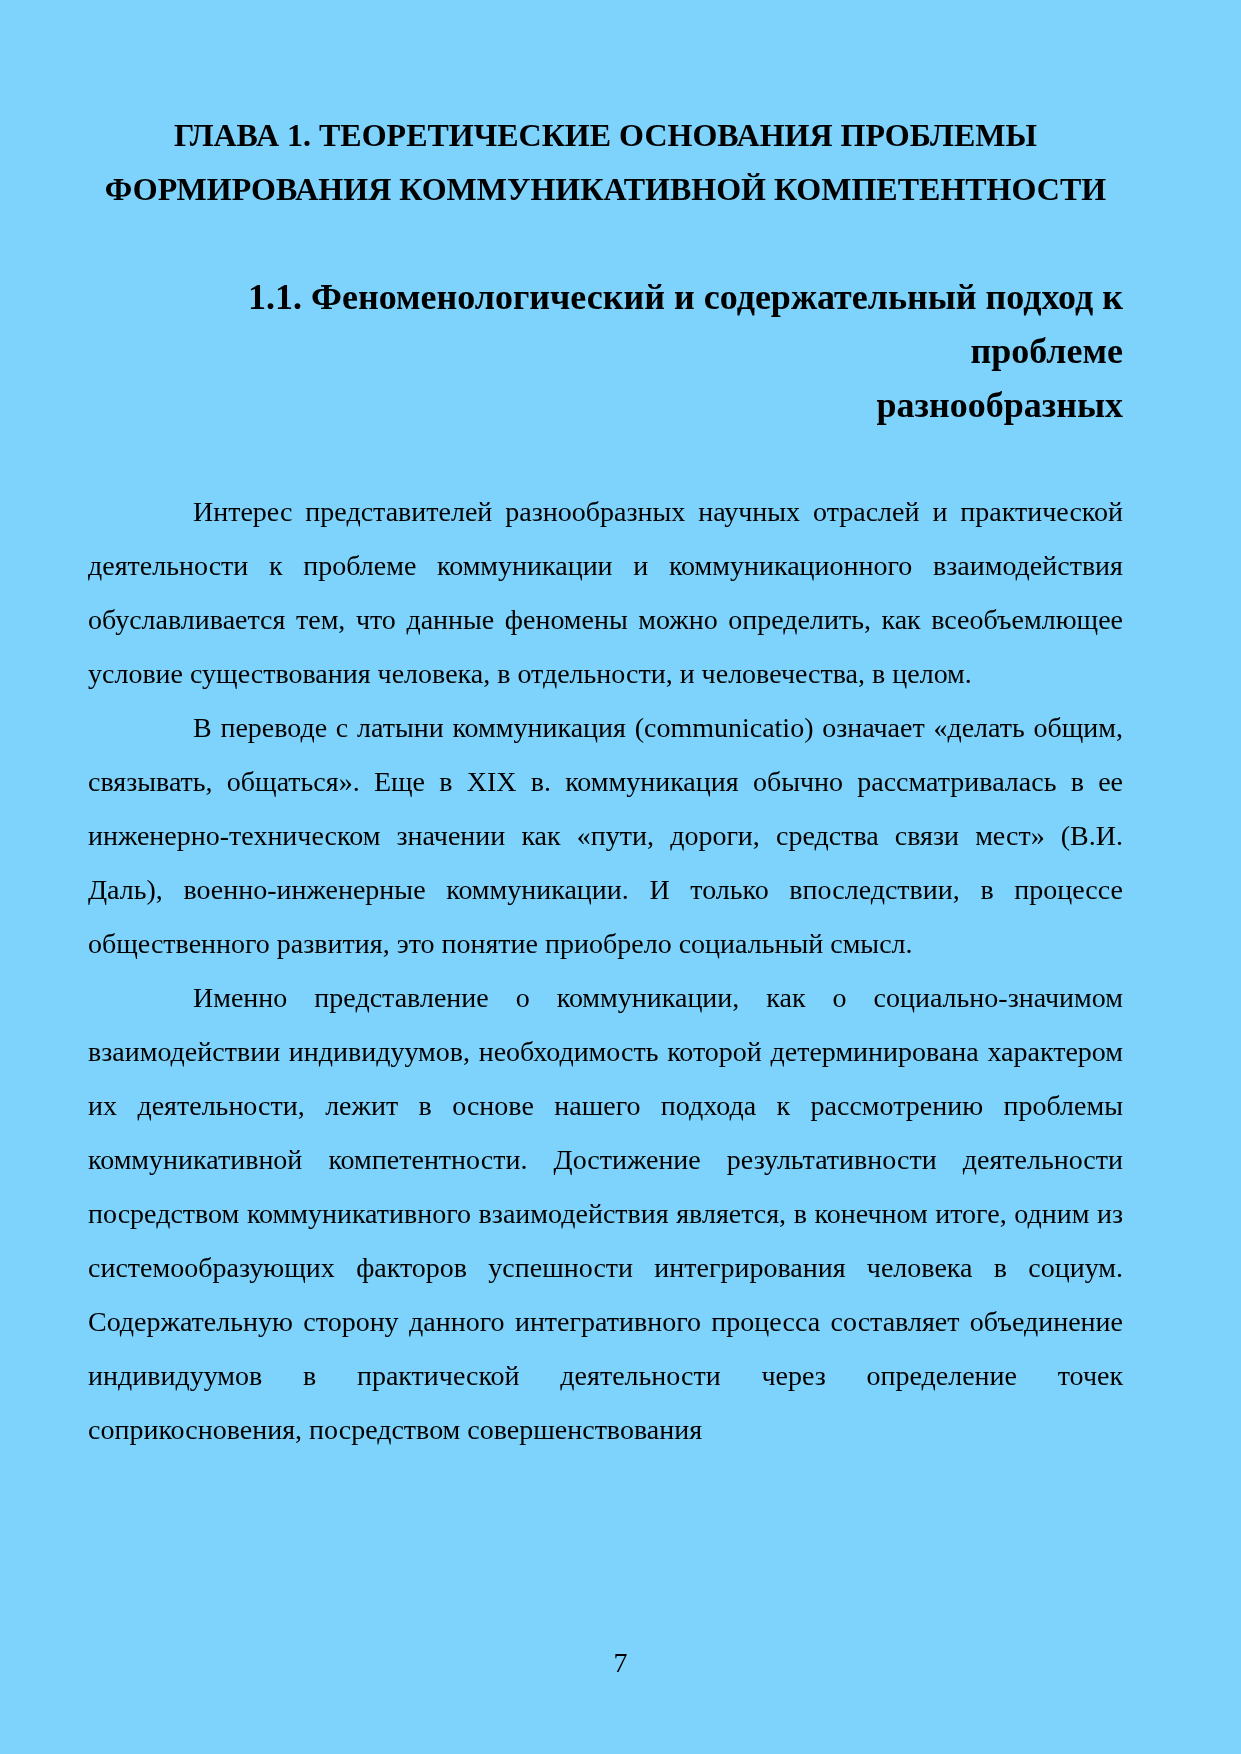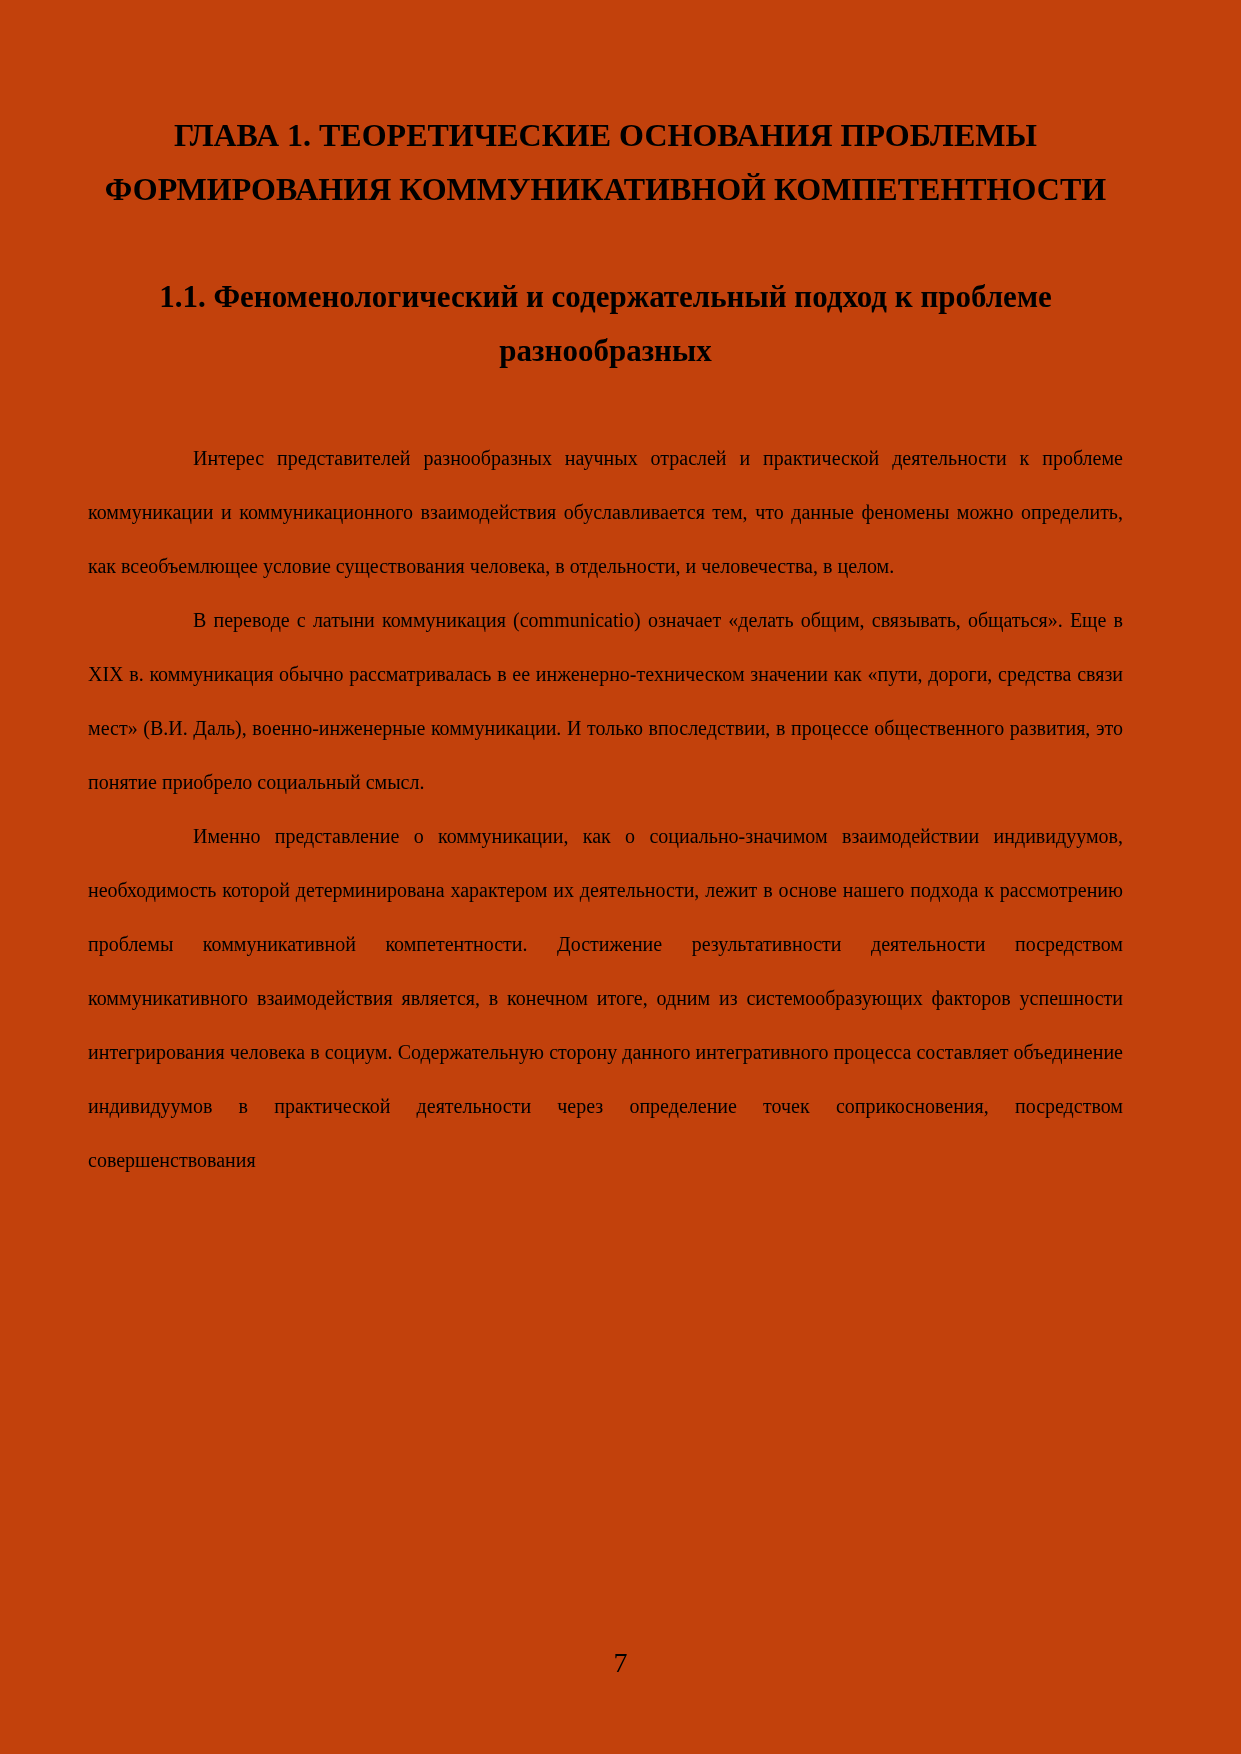--- a/index.html
+++ b/index.html
@@ -1,46 +1,46 @@
 <!DOCTYPE html>
 <html lang="ru"><head>
 <meta charset="utf-8">
 <style>
   * { margin: 0; padding: 0; box-sizing: border-box; }
   html, body { background: #ffffff; }
   .page {
     position: relative;
     width: 1241px;
     height: 1754px;
-    background: #c2410c;
+    background: #7dd3fc;
     color: #000000;
     font-family: "Liberation Serif", "DejaVu Serif", serif;
     overflow: hidden;
   }
   .content {
     padding-left: 88px;
     padding-right: 118px;
   }
   .chapter-heading {
     margin-top: 108px;
     font-size: 32px;
     line-height: 54px;
     font-weight: bold;
     text-align: center;
   }
   .section-heading {
     margin-top: 54px;
-    font-size: 31px;
+    font-size: 36px;
     line-height: 54px;
     font-weight: bold;
-    text-align: center;
+    text-align: right;
   }
   .body-text {
     margin-top: 53px;
-    font-size: 20px;
+    font-size: 28px;
     line-height: 54px;
     text-align: justify;
   }
   .body-text p {
     text-indent: 105px;
     text-align: justify;
   }
   .italic { }
   .page-number {
     position: absolute;

